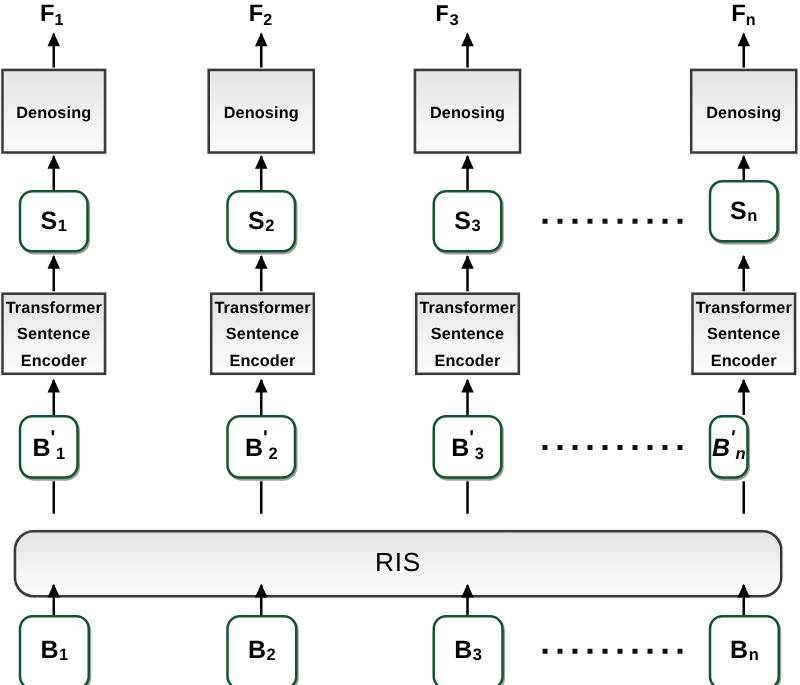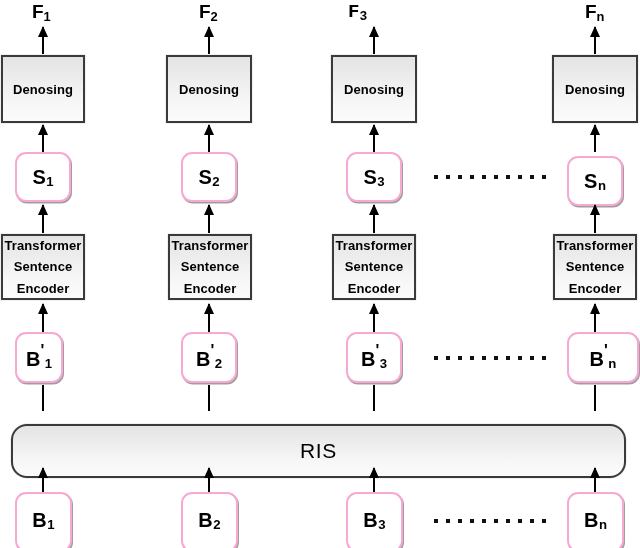--- a/index.html
+++ b/index.html
@@ -35,21 +35,21 @@
 
   
   .proc {
     border: 2px solid #3a3a3a;
     background: linear-gradient(180deg, #e4e4e4 0%, #eeeeee 38%, #f7f7f7 72%, #fbfbfb 100%);
     box-shadow: 0 0 0 0.5px rgba(0,0,0,0.12);
   }
 
   
   .data {
-    border: 2px solid #f9a8d4;
+    border: 2px solid #14532d;
     border-radius: 11px;
     background: #ffffff;
     box-shadow: 1px 1.5px 0 rgba(0,0,0,0.38);
   }
 
   .lbl-denosing {
     font-size: 13px;
     font-weight: 700;
     letter-spacing: .1px;
   }
@@ -197,21 +197,21 @@
   <div class="node data" style="left:181px; top:152px; width:56px; height:50px;">
     <span class="sym">
       <span>S</span><sub>2</sub>
     </span>
   </div>
   <div class="node data" style="left:346px; top:152px; width:56px; height:50px;">
     <span class="sym">
       <span>S</span><sub>3</sub>
     </span>
   </div>
-  <div class="node data" style="left:567px; top:156px; width:56px; height:50px;text-align:right;">
+  <div class="node data" style="left:567px; top:144px; width:56px; height:50px;text-align:right;">
     <span class="sym">
       <span>S</span><sub>n</sub>
     </span>
   </div>
 
   <div class="dots" style="left:434px; top:174px; width:112px; height:5px;">
     <i></i>
       <i></i>
       <i></i>
       <i></i>
@@ -270,21 +270,21 @@
   <div class="node data" style="left:181px; top:332px; width:56px; height:51px;">
     <span class="sym tight">
       <span>B</span><span class="prime">'</span><sub>2</sub>
     </span>
   </div>
   <div class="node data" style="left:346px; top:332px; width:56px; height:51px;">
     <span class="sym tight">
       <span>B</span><span class="prime">'</span><sub>3</sub>
     </span>
   </div>
-  <div class="node data" style="left:567px; top:332px; width:72px; height:51px;">
+  <div class="node data" style="left:567px; top:332px; width:32px; height:51px;font-style:italic;">
     <span class="sym tight">
       <span>B</span><span class="prime">'</span><sub>n</sub>
     </span>
   </div>
 
   <div class="dots" style="left:434px; top:355px; width:112px; height:5px;">
     <i></i>
       <i></i>
       <i></i>
       <i></i>

